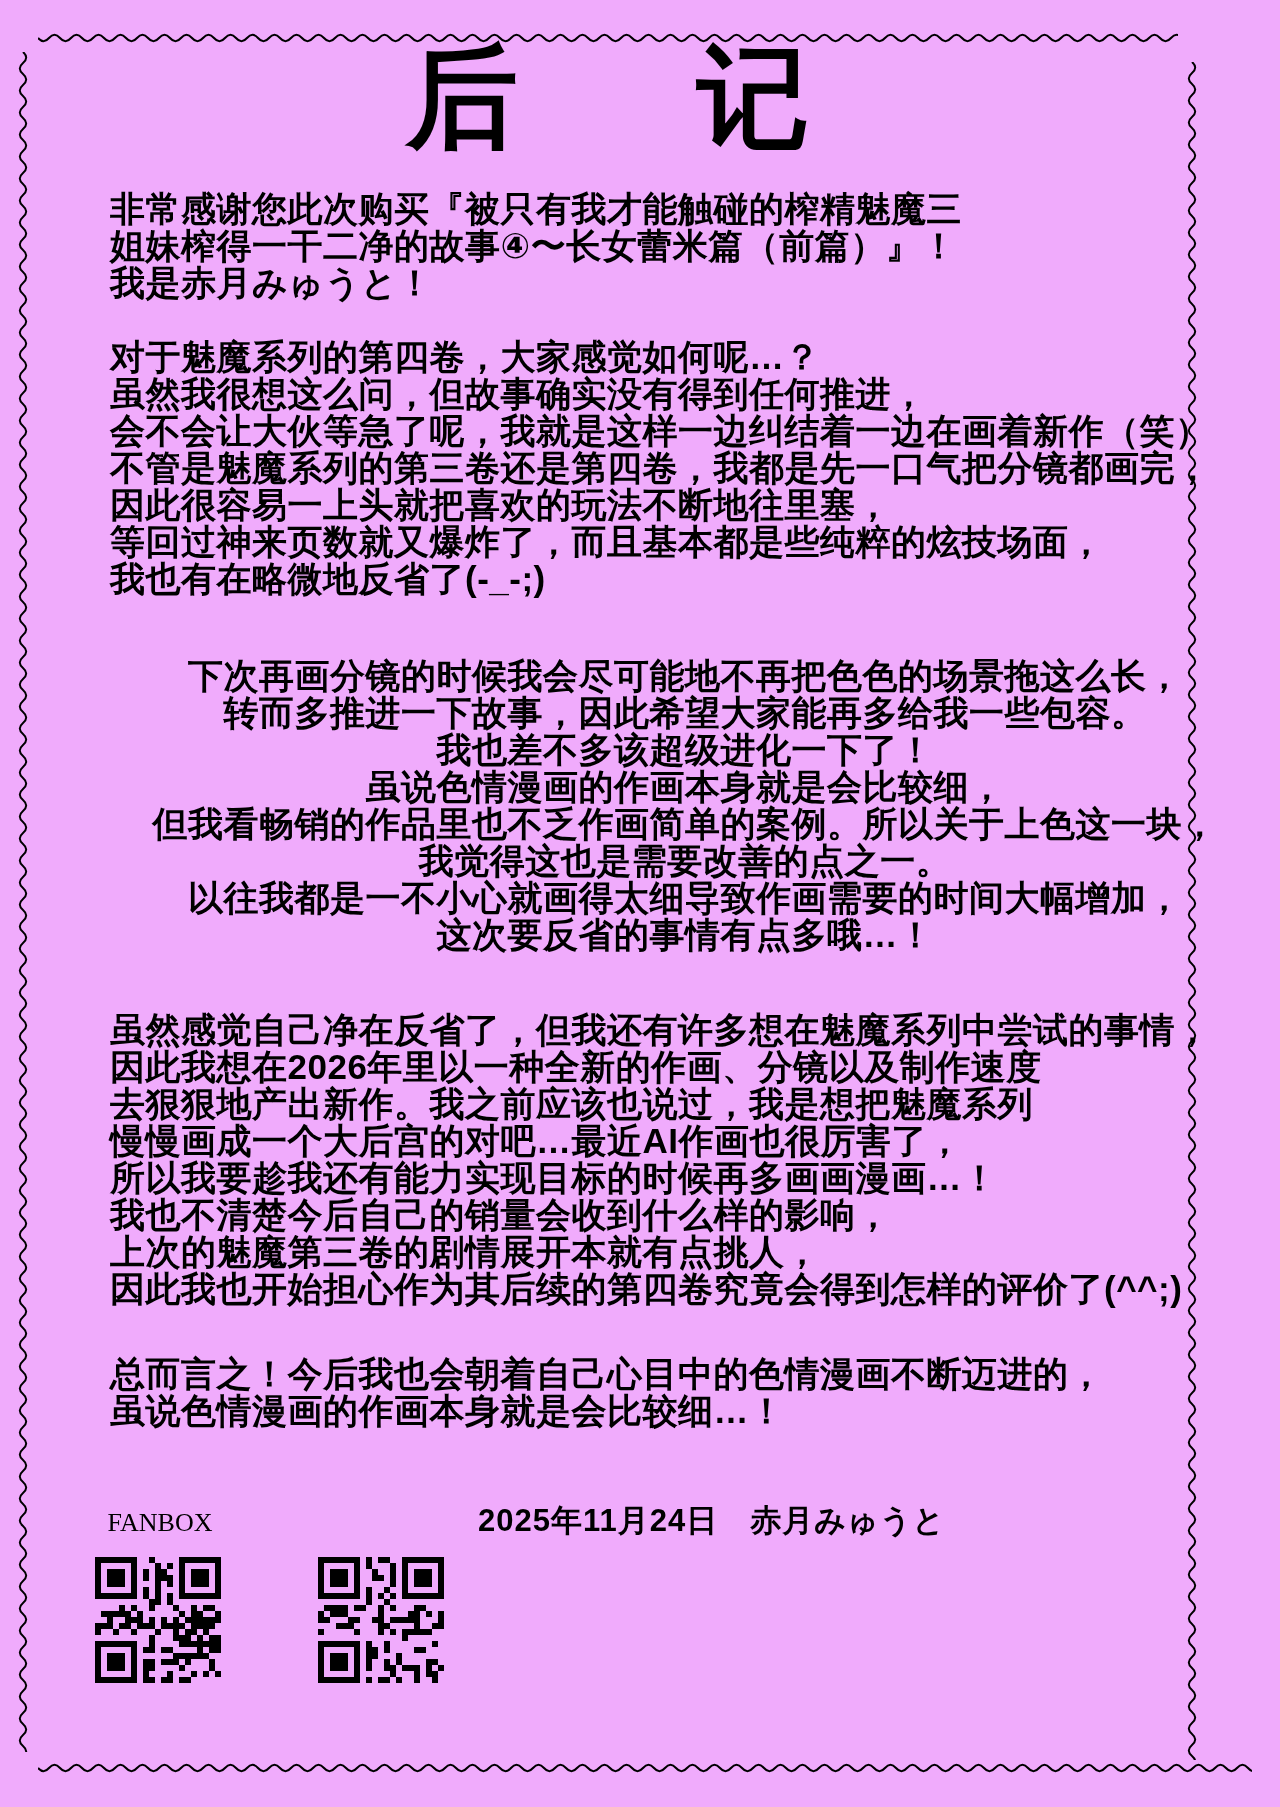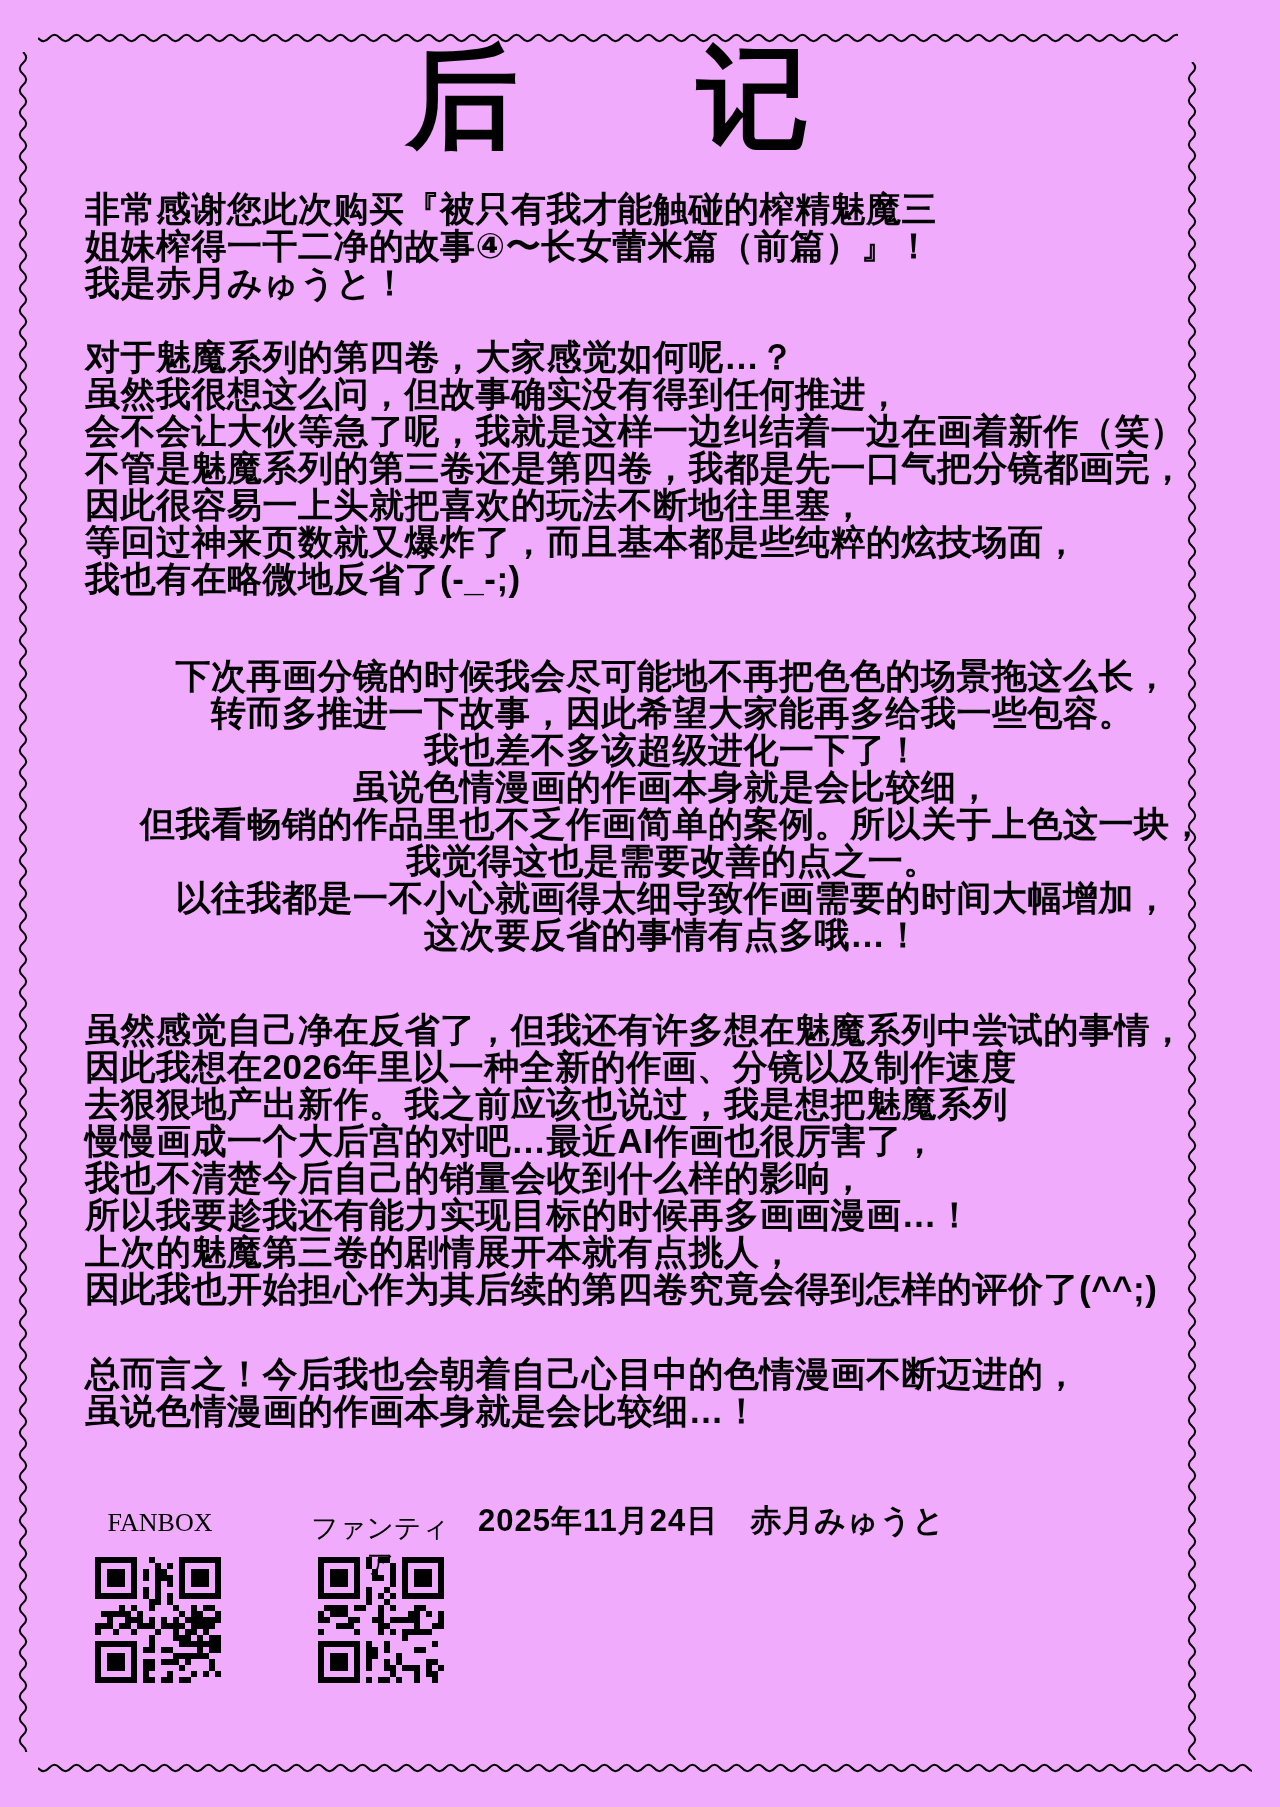--- a/index.html
+++ b/index.html
@@ -30,21 +30,21 @@
     font-size: 112px;
     line-height: 1.0;
     font-weight: bold;
     letter-spacing: 1.6em;
     text-indent: 1.6em;
     white-space: nowrap;
   }
   .body-text {
     position: absolute;
     top: 190px;
-    left: 85px;
+    left: 110px;
     right: 20px;
   }
   .paragraph { margin: 0 0 37px 0; }
   .paragraph:nth-child(2) { margin-bottom: 60px; }
   .paragraph:nth-child(3) { margin-bottom: 58px; text-align: center; }
   .paragraph:nth-child(4) { margin-bottom: 48px; }
   .paragraph:last-child { margin-bottom: 0; }
   .line {
     font-size: 35px;
     line-height: 37px;
@@ -132,33 +132,32 @@
         <div class="line">但我看畅销的作品里也不乏作画简单的案例。所以关于上色这一块，</div>
         <div class="line">我觉得这也是需要改善的点之一。</div>
         <div class="line">以往我都是一不小心就画得太细导致作画需要的时间大幅增加，</div>
         <div class="line">这次要反省的事情有点多哦…！</div>
       </div>
       <div class="paragraph">
         <div class="line">虽然感觉自己净在反省了，但我还有许多想在魅魔系列中尝试的事情，</div>
         <div class="line">因此我想在2026年里以一种全新的作画、分镜以及制作速度</div>
         <div class="line">去狠狠地产出新作。我之前应该也说过，我是想把魅魔系列</div>
         <div class="line">慢慢画成一个大后宫的对吧…最近AI作画也很厉害了，</div>
+        <div class="line">所以我要趁我还有能力实现目标的时候再多画画漫画…！</div>
         <div class="line">我也不清楚今后自己的销量会收到什么样的影响，</div>
-        <div class="line">所以我要趁我还有能力实现目标的时候再多画画漫画…！</div>
         <div class="line">上次的魅魔第三卷的剧情展开本就有点挑人，</div>
         <div class="line">因此我也开始担心作为其后续的第四卷究竟会得到怎样的评价了(^^;)</div>
       </div>
       <div class="paragraph">
         <div class="line">总而言之！今后我也会朝着自己心目中的色情漫画不断迈进的，</div>
         <div class="line">虽说色情漫画的作画本身就是会比较细…！</div>
       </div>
     </div>
 
   <div class="qr-label fanbox-label">FANBOX</div>
-  <div class="qr-label fantia-label">ファンティア</div>
   <div class="date-signature">2025年11月24日　赤月みゅうと</div>
 
   <svg class="qr qr-fanbox" id="qr-fanbox" viewBox="0 0 126 126">
       <rect x="0" y="0" width="6" height="6" fill="#000"></rect>
       <rect x="6" y="0" width="6" height="6" fill="#000"></rect>
       <rect x="12" y="0" width="6" height="6" fill="#000"></rect>
       <rect x="18" y="0" width="6" height="6" fill="#000"></rect>
       <rect x="24" y="0" width="6" height="6" fill="#000"></rect>
       <rect x="30" y="0" width="6" height="6" fill="#000"></rect>
       <rect x="36" y="0" width="6" height="6" fill="#000"></rect>

